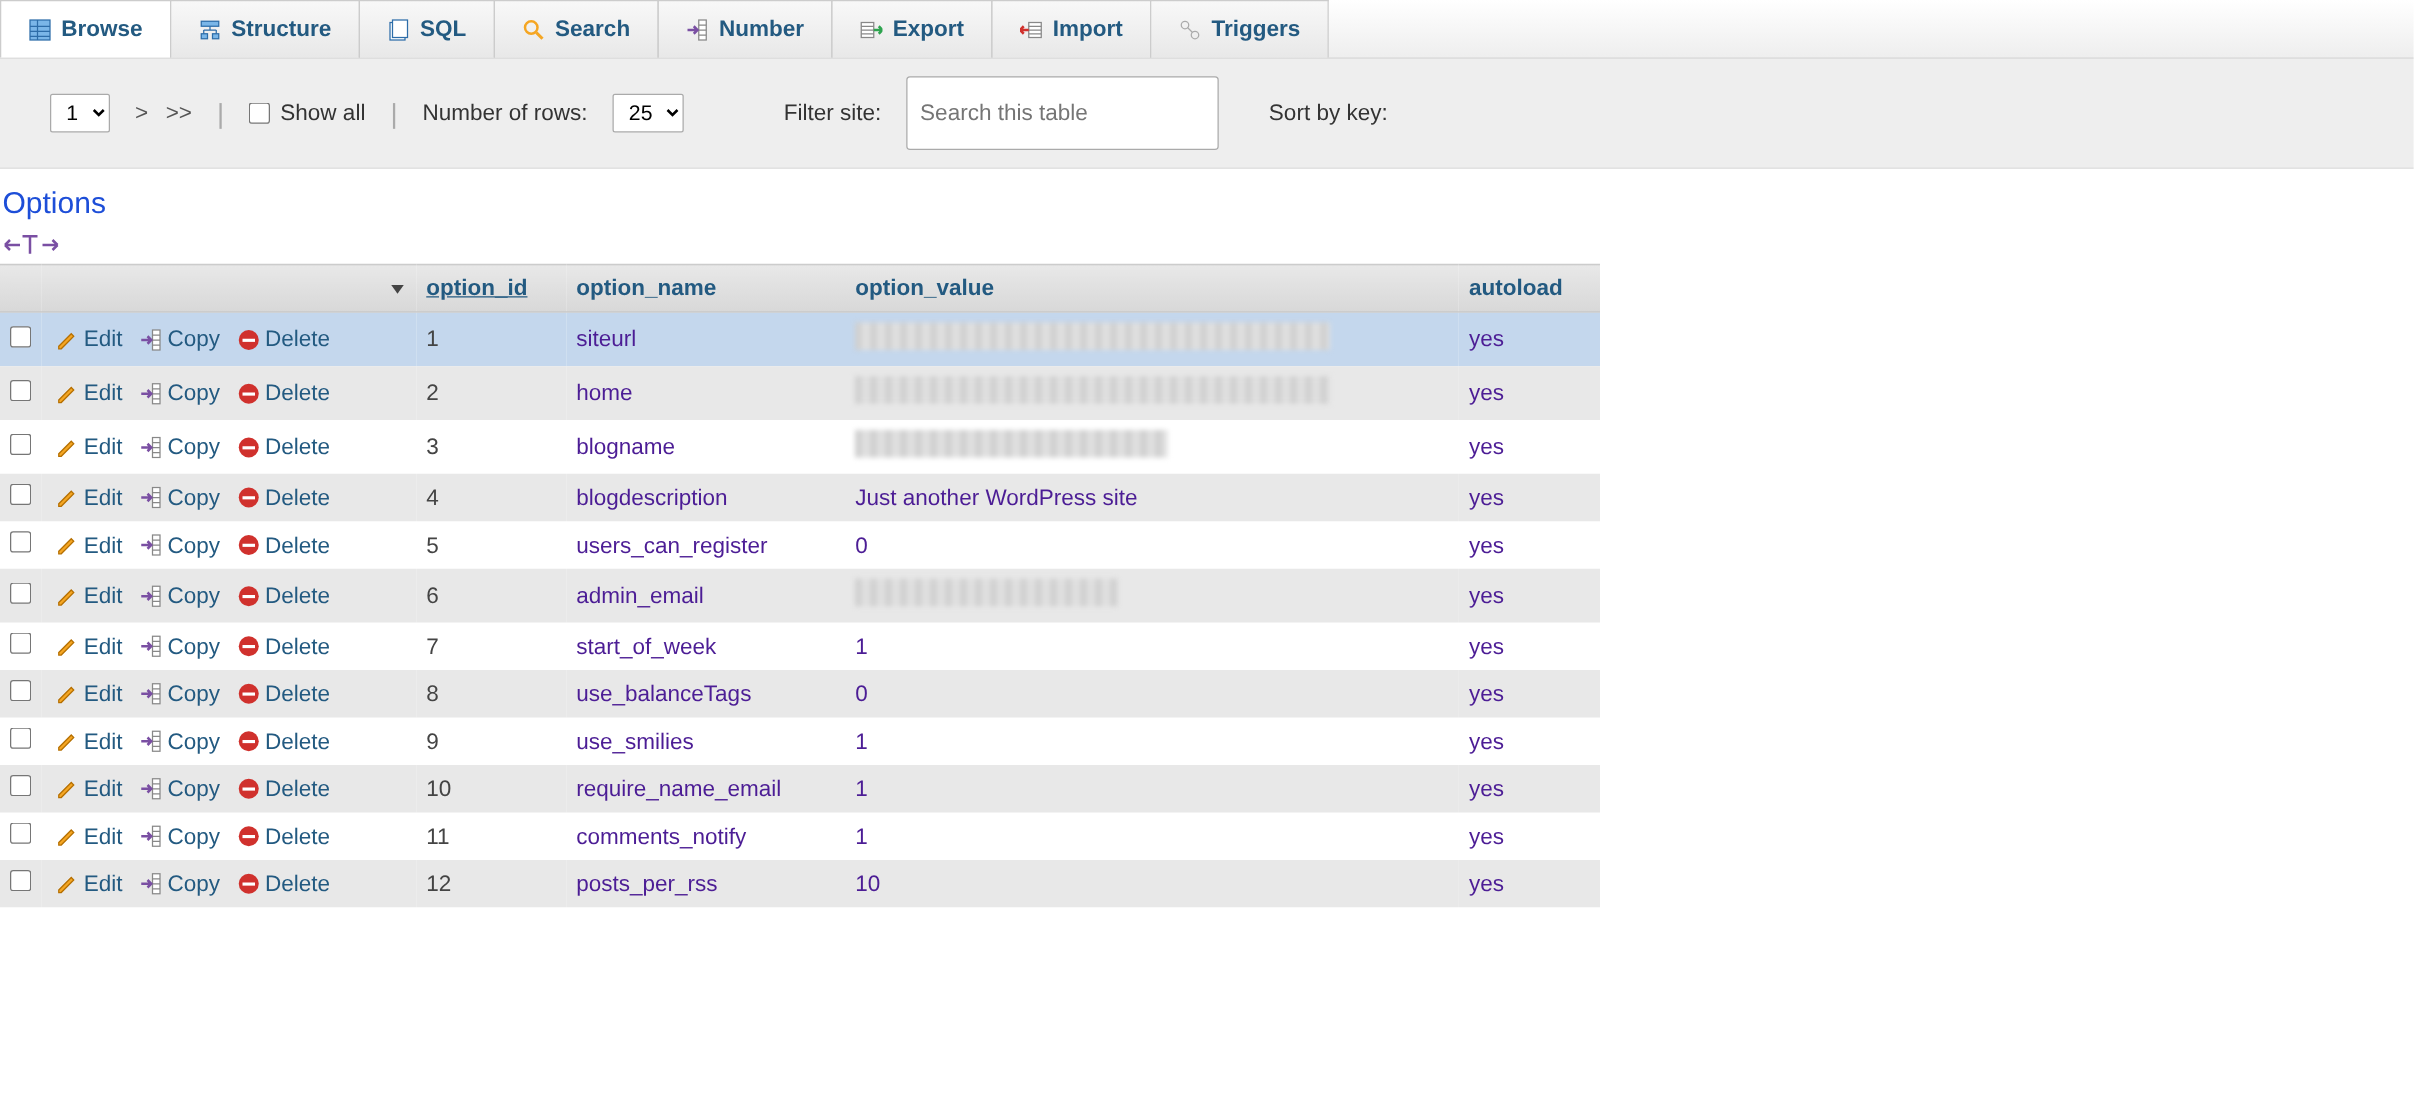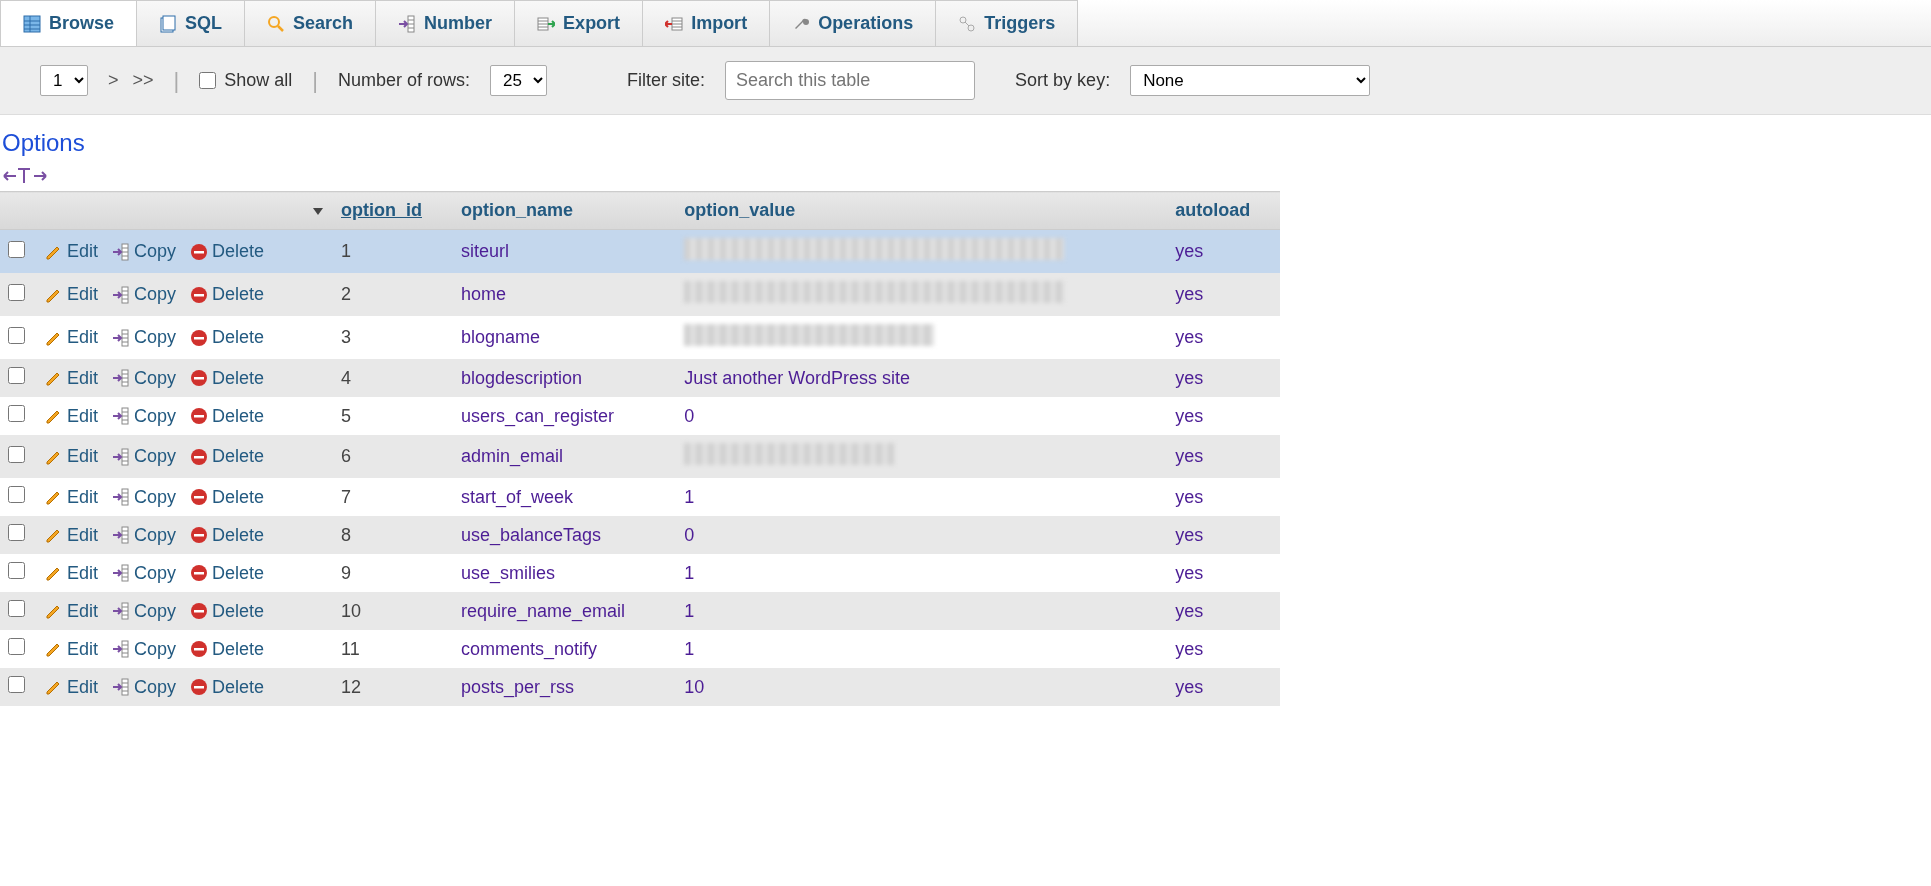--- a/index.html
+++ b/index.html
@@ -8,21 +8,21 @@
 .tab { display: flex; align-items: center; gap: 8px; padding: 12px 22px; border: 1px solid #ccc; border-bottom: none; background: linear-gradient(#f8f8f8,#e8e8e8); color: #235a81; font-weight: bold; cursor: pointer; text-decoration: none; margin-right: -1px; }
 .tab.active { background: #fff; }
 .toolbar { display: flex; align-items: center; gap: 20px; padding: 14px 40px; background: #eee; border-bottom: 1px solid #ddd; }
 select { font-size: 17px; padding: 4px 8px; border: 1px solid #aaa; border-radius: 2px; background: #fff; }
 .toolbar .pager { display: flex; align-items: center; gap: 14px; color: #555; }
 .pipe { color: #aaa; font-size: 22px; }
 input[type=checkbox] { width: 17px; height: 17px; }
 .toolbar label { display:flex; align-items:center; gap:8px; color:#333; }
 .num-rows-lbl { color:#333; }
 .filter-lbl { color:#333; margin-left: 60px; }
-.toolbar input[type=text] { font-size:18px; padding:8px 10px; width:250px; border:1px solid #aaa; border-radius:3px; }
+.toolbar input[type=text] { font-size:18px; padding:18px 10px; width:250px; border:1px solid #aaa; border-radius:3px; }
 .sort-lbl { color:#333; margin-left: 20px; }
 .options-heading { color:#1d4ed8; padding: 14px 2px 6px 2px; font-size:24px; }
 .tools-row { padding: 2px 2px 2px 2px; }
 .table { border-collapse: collapse; width: 1280px; margin-top: 2px; }
 .table th, .table td { text-align: left; padding: 8px 8px; }
 .table thead tr th { background: linear-gradient(#e8e8e8,#d8d8d8); color: #235a81; font-weight: bold; border-top: 1px solid #ccc; border-bottom: 1px solid #ccc; }
 .col-blank { width: 30px; }
 .hdr-id { text-align: right; padding-right: 10px; width: 120px; text-decoration: underline; }
 .hdr-sort { display:flex; align-items:center; gap:6px; justify-content:flex-end; }
 .col-actions { width: 300px; }
@@ -48,20 +48,32 @@
         <rect x="1" y="1" width="16" height="16" fill="#7ab6e8" stroke="#2d6da9"></rect>
         <line x1="1" y1="6" x2="17" y2="6" stroke="#2d6da9"></line>
         <line x1="1" y1="10" x2="17" y2="10" stroke="#2d6da9"></line>
         <line x1="1" y1="14" x2="17" y2="14" stroke="#2d6da9"></line>
         <line x1="7" y1="1" x2="7" y2="17" stroke="#2d6da9"></line>
       </svg>
     <span>Browse</span>
   </div>
   <div class="tab">
     <svg width="18" height="18" viewBox="0 0 18 18">
+        <rect x="2" y="2" width="14" height="4" fill="#7ab6e8" stroke="#2d6da9"></rect>
+        <rect x="2" y="12" width="5" height="4" fill="#7ab6e8" stroke="#2d6da9"></rect>
+        <rect x="11" y="12" width="5" height="4" fill="#7ab6e8" stroke="#2d6da9"></rect>
+        <line x1="9" y1="6" x2="9" y2="9" stroke="#2d6da9"></line>
+        <line x1="4" y1="9" x2="14" y2="9" stroke="#2d6da9"></line>
+        <line x1="4" y1="9" x2="4" y2="12" stroke="#2d6da9"></line>
+        <line x1="14" y1="9" x2="14" y2="12" stroke="#2d6da9"></line>
+      </svg>
+    <span>Structure</span>
+  </div>
+  <div class="tab">
+    <svg width="18" height="18" viewBox="0 0 18 18">
         <rect x="2" y="3" width="12" height="14" fill="#fff" stroke="#2d6da9"></rect>
         <rect x="4" y="1" width="12" height="14" fill="#fff" stroke="#2d6da9"></rect>
       </svg>
     <span>SQL</span>
   </div>
   <div class="tab">
     <svg width="18" height="18" viewBox="0 0 18 18">
         <circle cx="7" cy="7" r="5" fill="none" stroke="#f5a623" stroke-width="2"></circle>
         <line x1="11" y1="11" x2="16" y2="16" stroke="#f5a623" stroke-width="2.5"></line>
       </svg>
@@ -89,26 +101,20 @@
   </div>
   <div class="tab">
     <svg width="18" height="18" viewBox="0 0 18 18">
         <rect x="7" y="3" width="10" height="12" fill="#fff" stroke="#888"></rect>
         <line x1="7" y1="6" x2="17" y2="6" stroke="#888"></line>
         <line x1="7" y1="9" x2="17" y2="9" stroke="#888"></line>
         <line x1="7" y1="12" x2="17" y2="12" stroke="#888"></line>
         <path d="M7 9 L1 9 M3 6 L0 9 L3 12" fill="none" stroke="#d0312d" stroke-width="2"></path>
       </svg>
     <span>Import</span>
-  </div>
-  <div class="tab">
-    <svg width="18" height="18" viewBox="0 0 18 18">
-        <path d="M14 4 a3 3 0 1 1 -3 3 L4 14 l-1-1 L10 6 a3 3 0 0 1 4 -2 Z" fill="#888"></path>
-      </svg>
-    <span>Operations</span>
   </div>
   <div class="tab">
     <svg width="18" height="18" viewBox="0 0 18 18">
         <circle cx="5" cy="5" r="3" fill="none" stroke="#aaa"></circle>
         <circle cx="13" cy="13" r="3" fill="none" stroke="#aaa"></circle>
         <line x1="7" y1="7" x2="11" y2="11" stroke="#aaa"></line>
       </svg>
     <span>Triggers</span>
   </div>
 </div>
@@ -123,21 +129,20 @@
   <label>
     <input type="checkbox" style="">
     <span>Show all</span>
   </label>
   <span class="pipe">|</span>
   <span class="num-rows-lbl">Number of rows:</span>
   <select><option>25</option></select>
   <span class="filter-lbl">Filter site:</span>
   <input type="text" placeholder="Search this table" style="">
   <span class="sort-lbl">Sort by key:</span>
-  <select style="width:240px;"><option>None</option></select>
 </div>
 
 <div class="options-heading">Options</div>
 <div class="tools-row">
   <svg width="70" height="22" viewBox="0 0 70 22">
     <line x1="2" y1="11" x2="14" y2="11" stroke="#7a4fa3" stroke-width="2"></line>
     <path d="M2 11 L6 7 M2 11 L6 15" stroke="#7a4fa3" stroke-width="2" fill="none"></path>
     <path d="M22 4 L22 18 M16 4 L28 4" stroke="#7a4fa3" stroke-width="2" fill="none"></path>
     <line x1="32" y1="11" x2="44" y2="11" stroke="#7a4fa3" stroke-width="2"></line>
     <path d="M44 11 L40 7 M44 11 L40 15" stroke="#7a4fa3" stroke-width="2" fill="none"></path>

